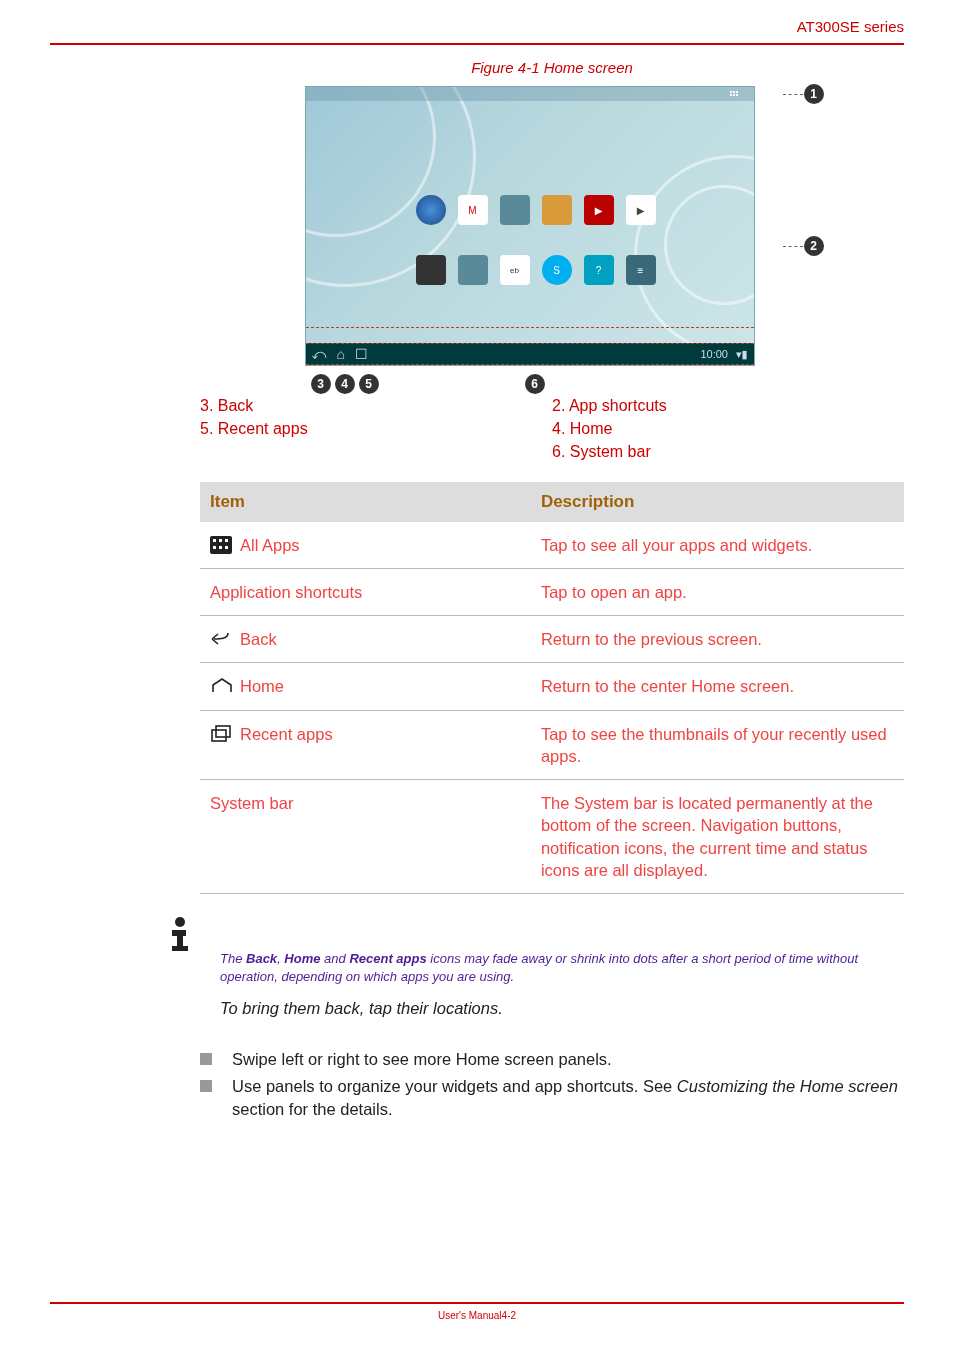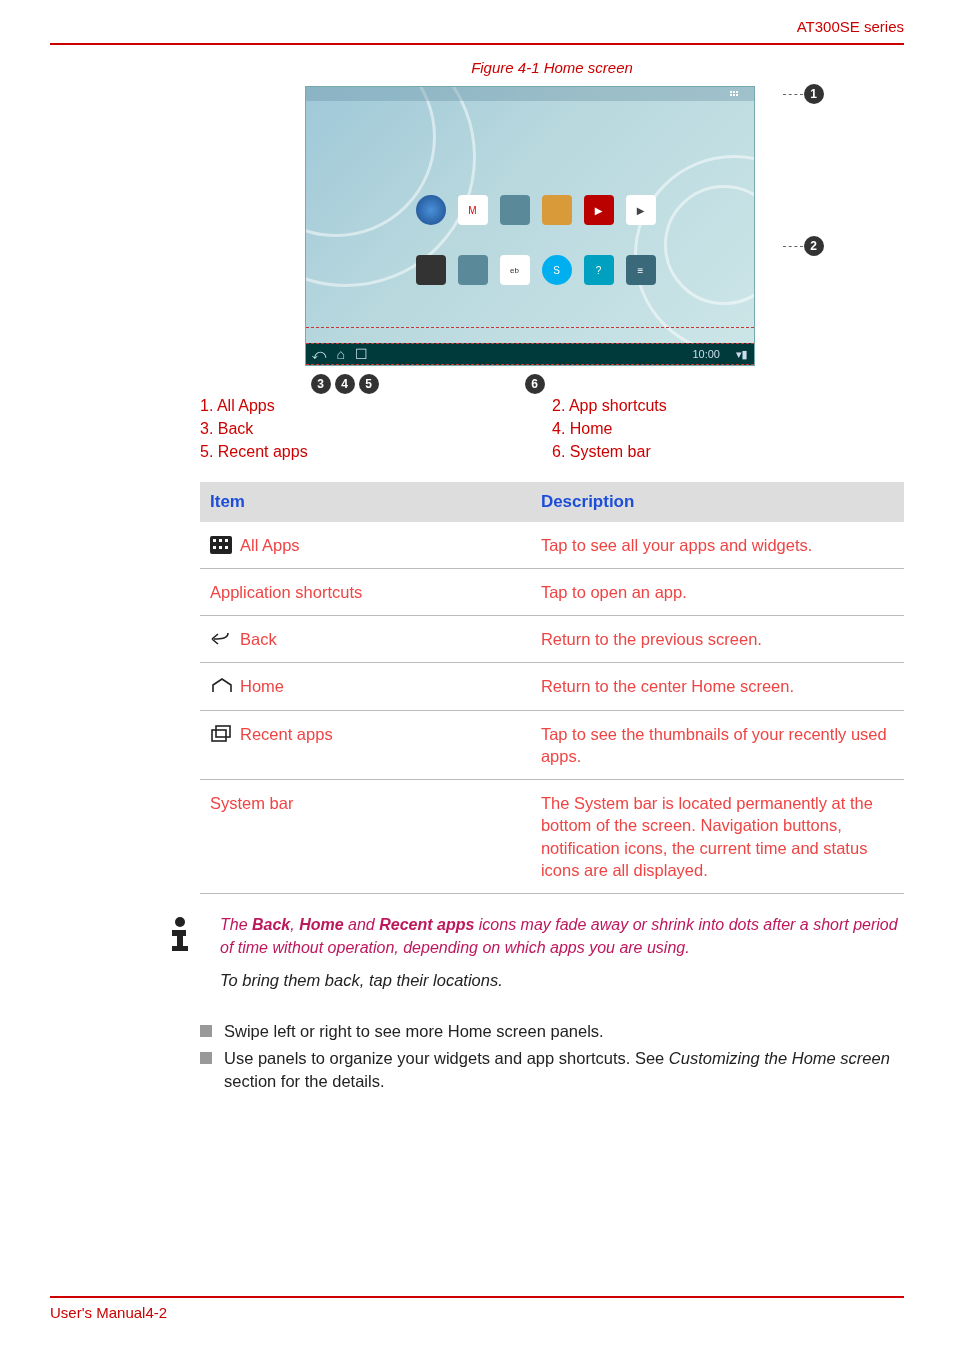--- a/index.html
+++ b/index.html
@@ -46,51 +46,51 @@
   .misc { background: #5a8a9a; }
   .ebay { background: #fff; color: #333; font-size: 8px; }
   .camera { background: #333; }
   .skype { background: #00aff0; border-radius: 50%; }
   .help { background: #00a0c0; }
   .settings { background: #3a6a7a; }
   .allapps-dot { position: absolute; top: 4px; right: 6px; width: 18px; height: 10px; display: grid; grid-template-columns: repeat(3,2px); grid-template-rows: repeat(2,2px); gap: 1px; }
   .allapps-dot i { background: #fff; }
   .sysbar { position: absolute; left: 0; right: 0; bottom: 0; height: 22px; background: #013a3a; display: flex; align-items: center; justify-content: space-between; padding: 0 6px; color: #cde; font-size: 11px; border-top: 1px dashed #c33; border-bottom: 1px dashed #c33; }
   .nav-icons { display: flex; gap: 10px; color: #cde; font-size: 14px; }
-  .right-status { display: flex; gap: 16px; }
+  .right-status { display: flex; gap: 8px; }
   .callout { position: absolute; width: 20px; height: 20px; background: #333; color: #fff; border-radius: 50%; display: flex; align-items: center; justify-content: center; font-size: 12px; font-weight: bold; }
   .c1 { top: -2px; right: -24px; }
   .c2 { top: 150px; right: -24px; }
   .c-row { position: absolute; bottom: -28px; display: flex; gap: 4px; }
   .crow-left { left: 6px; }
   .crow-mid { left: 220px; }
   .callout-line1 { position: absolute; top: 8px; right: -3px; width: 20px; height: 1px; border-top: 1px dashed #666; }
   .callout-line2 { position: absolute; top: 160px; right: -3px; width: 20px; height: 1px; border-top: 1px dashed #666; }
   .dashed-outline-top { position: absolute; top: 240px; left: 0; right: 0; height: 1px; border-top: 1px dashed #c33; }
   .legend { display: flex; padding: 18px 0 14px; font-size: 16px; color: #c00; }
   .legend-col { width: 50%; }
   .legend-col div { line-height: 1.45; }
   .items-table { width: 100%; border-collapse: collapse; margin-top: 4px; }
-  .items-table th { background: #ddd; text-align: left; padding: 10px 10px; font-size: 17px; font-weight: bold; color: #1d4ed8; }
+  .items-table th { background: #ddd; text-align: left; padding: 10px 10px; font-size: 17px; font-weight: bold; color: #a16207; }
   .items-table td { padding: 12px 10px; border-bottom: 1px solid #bbb; vertical-align: top; font-size: 16.5px; color: #ef4444; line-height: 1.35; }
   .icon-cell { display: flex; align-items: center; gap: 8px; }
   .row-icon { width: 22px; height: 18px; display: inline-flex; align-items: center; justify-content: center; color: #222; }
   .note-row { display: flex; gap: 16px; padding: 20px 0 0; align-items: flex-start; }
   .info-icon { width: 44px; flex-shrink: 0; margin-left: -40px; }
-  .note-text { font-style: italic; font-size: 16px; color: #be185d; line-height: 1.4; }
+  .note-text { font-style: italic; font-size: 13px; color: #4c1d95; line-height: 1.4; margin-top: 36px; }
   .note-text b { font-style: italic; }
   .note-text2 { font-style: italic; font-size: 16.5px; color: #222; padding-top: 10px; line-height: 1.4; }
   .bullets { padding: 28px 0 0 0; }
-  .bullets-row { display: flex; align-items: flex-start; gap: 12px; margin-bottom: 4px; }
+  .bullets-row { display: flex; align-items: flex-start; gap: 20px; margin-bottom: 4px; }
   .sq-bullet { width: 12px; height: 12px; background: #999; margin-top: 5px; flex-shrink: 0; }
   .bullets-row span, .bullets-row div { font-size: 16.5px; color: #222; line-height: 1.4; }
   .link { color: #c00; font-style: italic; }
   .footer { position: absolute; bottom: 24px; left: 50px; right: 50px; }
   .hr-bot { border: none; border-top: 2px solid #c00; margin-bottom: 6px; }
-  .footer-row { display: flex; justify-content: flex-start; color: #c00; font-size: 15px; }
+  .footer-row { display: flex; justify-content: center; color: #c00; font-size: 10px; }
 </style>
 </head>
 <body>
 
 <div class="header">AT300SE series</div>
 <hr class="hr-top">
 
 <div class="content">
 
   <div class="figure-title">Figure 4-1 Home screen</div>
@@ -148,21 +148,20 @@
       <div class="callout" style="position:static">4</div>
       <div class="callout" style="position:static">5</div>
     </div>
     <div class="c-row crow-mid">
       <div class="callout" style="position:static">6</div>
     </div>
   </div>
 
   <div class="legend">
     <div class="legend-col">
-      <div>1. All Apps</div>
       <div>3. Back</div>
       <div>5. Recent apps</div>
     </div>
     <div class="legend-col">
       <div>2. App shortcuts</div>
       <div>4. Home</div>
       <div>6. System bar</div>
     </div>
   </div>
 

